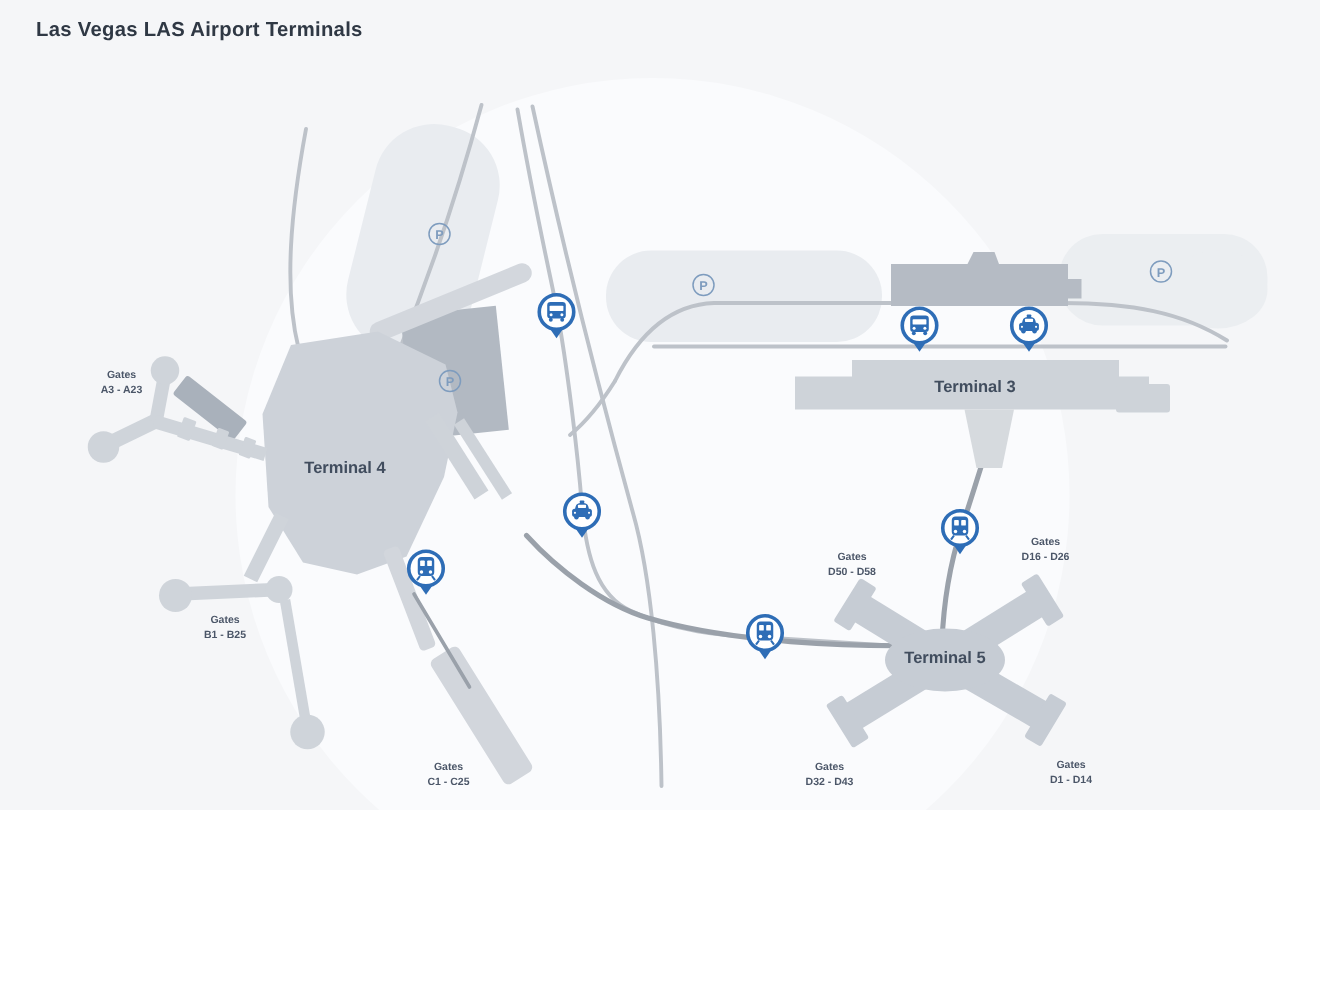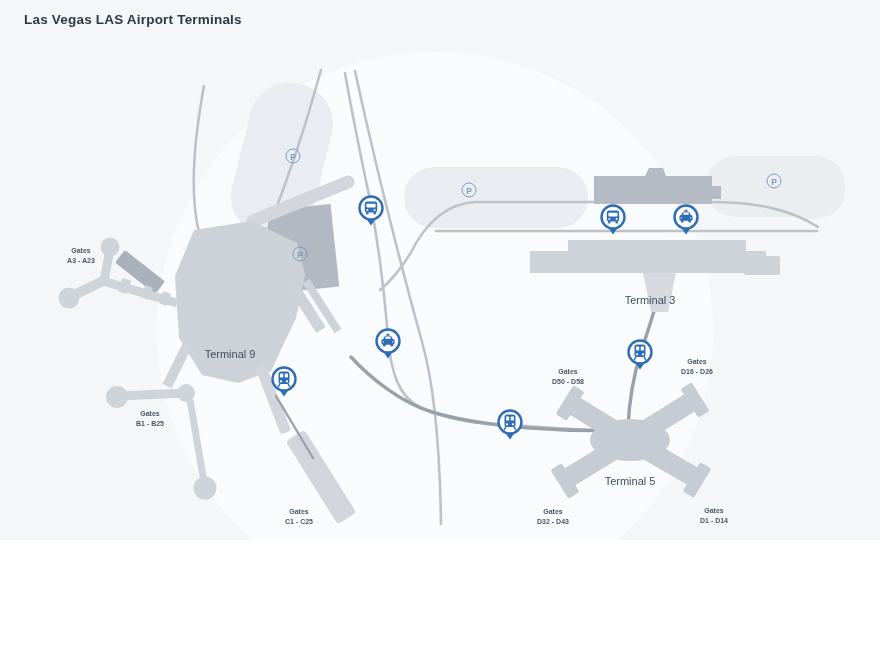--- a/index.html
+++ b/index.html
@@ -8,21 +8,21 @@
     background:#f5f6f8; overflow:hidden;
     font-family:"Liberation Sans", sans-serif;
   }
   .title {
     position:absolute; left:24px; top:12px;
     font-size:13.5px; font-weight:bold; color:#2f3844; letter-spacing:.2px;
   }
   svg.map { position:absolute; left:0; top:0; }
   .tlabel {
     position:absolute; transform:translate(-50%,-50%);
-    font-size:11px; font-weight:normal; color:#414d5e; white-space:nowrap;margin-top:42px;
+    font-size:11px; font-weight:bold; color:#414d5e; white-space:nowrap;
   }
   .glabel {
     position:absolute; transform:translate(-50%,-50%);
     font-size:7px; font-weight:bold; color:#4b5668;
     text-align:center; line-height:1.4; white-space:nowrap;
   }
   .pmark {
     position:absolute; transform:translate(-50%,-50%);
     width:13px; height:13px; border:1.6px solid #7e9cbe; border-radius:50%;
     color:#7e9cbe; font-size:8.5px; font-weight:bold;
@@ -229,21 +229,21 @@
     </g>
   </svg>
 
   <div class="title">Las Vegas LAS Airport Terminals</div>
 
   <div class="pmark" style="left:293px;top:156px">P</div>
   <div class="pmark" style="left:300px;top:254px">P</div>
   <div class="pmark" style="left:469px;top:190px">P</div>
   <div class="pmark" style="left:774px;top:181px">P</div>
 
-  <div class="tlabel" style="left:230px;top:312px">Terminal 9</div>
+  <div class="tlabel" style="left:230px;top:312px">Terminal 4</div>
   <div class="tlabel" style="left:630px;top:439px">Terminal 5</div>
   <div class="tlabel" style="left:650px;top:258px">Terminal 3</div>
 
   <div class="glabel" style="left:81px;top:256px">
     <div>Gates</div>
     <div>A3 - A23</div>
   </div>
   <div class="glabel" style="left:150px;top:419px">
     <div>Gates</div>
     <div>B1 - B25</div>

